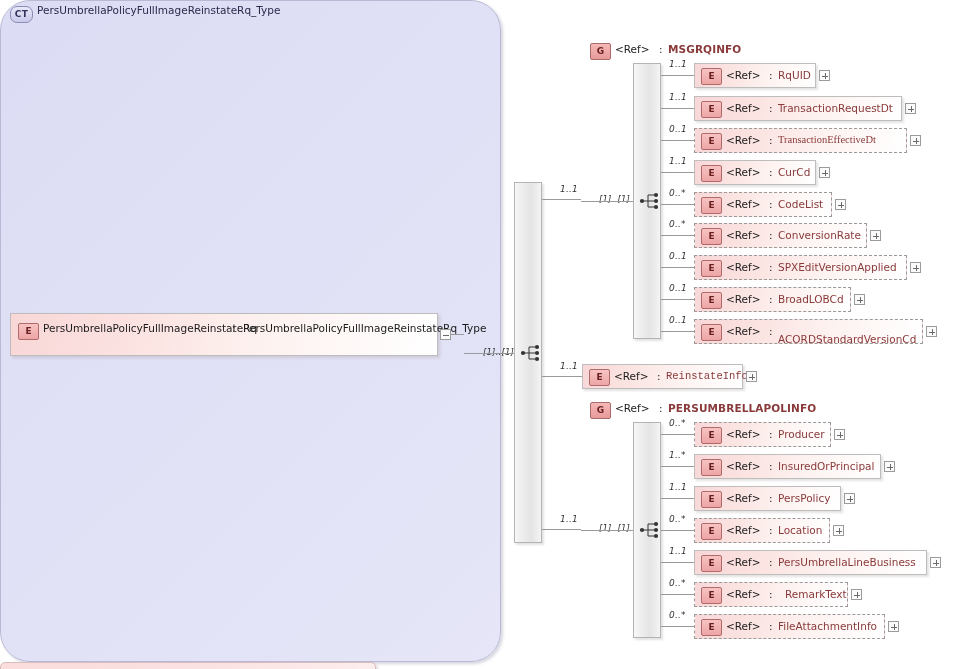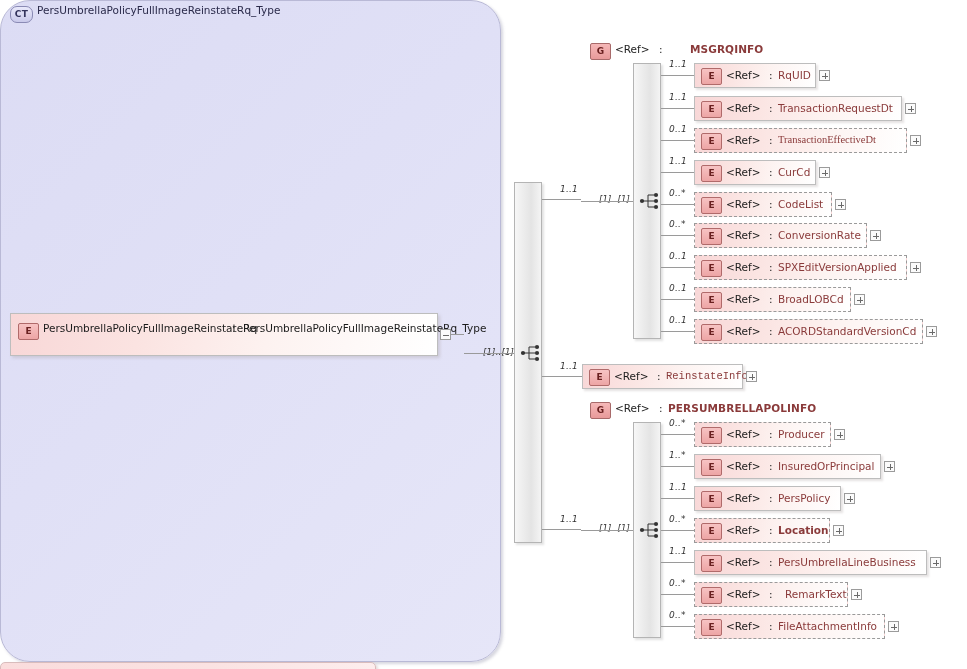--- a/index.html
+++ b/index.html
@@ -141,21 +141,21 @@
         <circle cx="17" cy="9" r="2.1" fill="#333"></circle>
         <circle cx="17" cy="15" r="2.1" fill="#333"></circle>
       </svg></div>
     <div class="card brk" style="left: 483px; top: 347px;">[1]..[1]</div>
     <div class="hline" style="left: 464px; top: 353px; width: 50px;"></div>
     <div class="card" style="left: 560px; top: 184px;">1..1</div>
     <div class="grp-box" style="left: 581px; top: 37px; width: 374px; height: 311px;"></div>
     <div class="grp-badge" style="left: 590px; top: 43px;">G</div>
     <div class="grp-ref" style="left: 615px; top: 43px;">&lt;Ref&gt;</div>
     <div class="grp-ref" style="left: 659px; top: 43px;">:</div>
-    <div class="grp-name" style="left: 690px; top: 43px;">MSGRQINFO</div>
+    <div class="grp-name" style="left: 668px; top: 43px;">MSGRQINFO</div>
     <div class="hline" style="left: 542px; top: 199px; width: 39px;"></div>
     <div class="rail" style="left: 633px; top: 63px; width: 28px; height: 276px;"></div>
     <div class="seqicon" style="left: 639px; top: 192px;"><svg viewBox="0 0 22 18" width="22" height="18">
         <path d="M3,9 H9" stroke="#333" stroke-width="1" fill="none"></path>
         <path d="M9,3 V15" stroke="#333" stroke-width="1" fill="none"></path>
         <path d="M9,3 H15" stroke="#333" stroke-width="1" fill="none"></path>
         <path d="M9,9 H15" stroke="#333" stroke-width="1" fill="none"></path>
         <path d="M9,15 H15" stroke="#333" stroke-width="1" fill="none"></path>
         <circle cx="3" cy="9" r="2.1" fill="#333"></circle>
         <circle cx="17" cy="3" r="2.1" fill="#333"></circle>
@@ -233,21 +233,21 @@
       <div class="n-name" style="left: 74px; color: rgb(27, 27, 27);">:</div>
       <div class="n-name" style="left: 83px;">BroadLOBCd</div>
     </div>
     <div class="expander plus" style="left: 854px; top: 294px;"></div>
     <div class="card" style="left: 669px; top: 283px;">0..1</div>
     <div class="hline" style="left: 661px; top: 299px; width: 33px;"></div>
     <div class="node optional" style="left: 694px; top: 319px; width: 229px;">
       <div class="e-badge">E</div>
       <div class="n-ref">&lt;Ref&gt;</div>
       <div class="n-name" style="left: 74px; color: rgb(27, 27, 27);">:</div>
-      <div class="n-name" style="left: 83px;">ACORDStandardVersionCd</div>
+      <div class="n-name" style="left: 83px; margin-top: 8px;">ACORDStandardVersionCd</div>
     </div>
     <div class="expander plus" style="left: 926px; top: 326px;"></div>
     <div class="card" style="left: 669px; top: 315px;">0..1</div>
     <div class="hline" style="left: 661px; top: 331px; width: 33px;"></div>
     <div class="card" style="left: 560px; top: 361px;">1..1</div>
     <div class="node" style="left: 582px; top: 364px; width: 161px;">
       <div class="e-badge">E</div>
       <div class="n-ref">&lt;Ref&gt;</div>
       <div class="n-name" style="left: 74px; color: rgb(27, 27, 27);">:</div>
       <div class="n-name" style="left: 83px; font-family: Liberation Mono, monospace;">ReinstateInfo</div>
@@ -298,21 +298,21 @@
       <div class="n-name" style="left: 74px; color: rgb(27, 27, 27);">:</div>
       <div class="n-name" style="left: 83px;">PersPolicy</div>
     </div>
     <div class="expander plus" style="left: 844px; top: 493px;"></div>
     <div class="card" style="left: 669px; top: 482px;">1..1</div>
     <div class="hline" style="left: 661px; top: 498px; width: 33px;"></div>
     <div class="node optional" style="left: 694px; top: 518px; width: 136px;">
       <div class="e-badge">E</div>
       <div class="n-ref">&lt;Ref&gt;</div>
       <div class="n-name" style="left: 74px; color: rgb(27, 27, 27);">:</div>
-      <div class="n-name" style="left: 83px; font-weight: bold;">Location</div>
+      <div class="n-name" style="left: 83px;">Location</div>
     </div>
     <div class="expander plus" style="left: 833px; top: 525px;"></div>
     <div class="card" style="left: 669px; top: 514px;">0..*</div>
     <div class="hline" style="left: 661px; top: 530px; width: 33px;"></div>
     <div class="node" style="left: 694px; top: 550px; width: 233px;">
       <div class="e-badge">E</div>
       <div class="n-ref">&lt;Ref&gt;</div>
       <div class="n-name" style="left: 74px; color: rgb(27, 27, 27);">:</div>
       <div class="n-name" style="left: 83px; text-align: center;">PersUmbrellaLineBusiness</div>
     </div>

